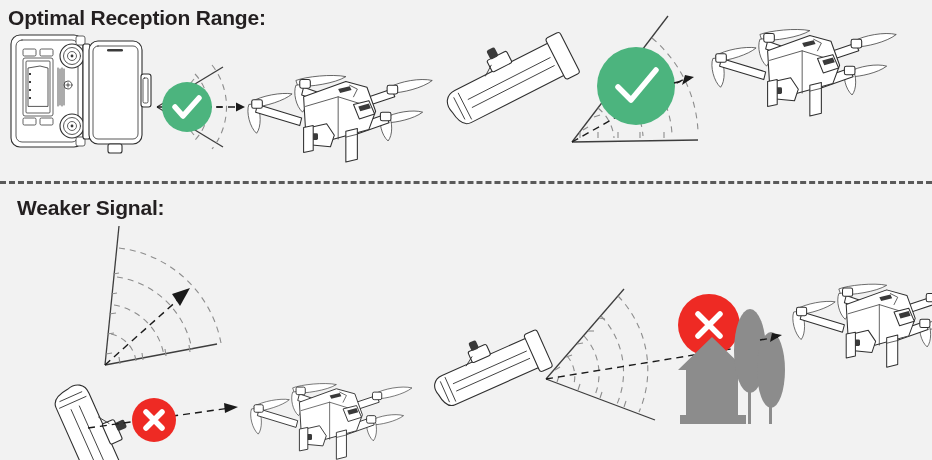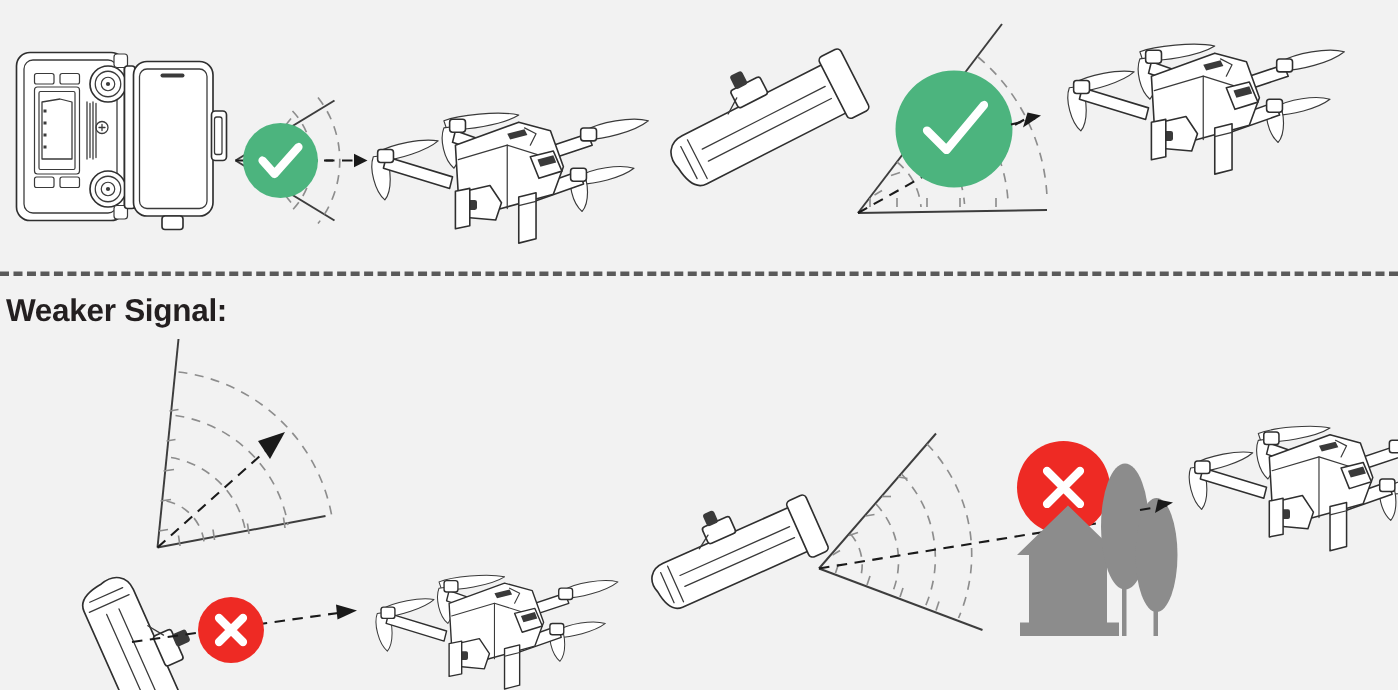--- a/index.html
+++ b/index.html
@@ -18,21 +18,21 @@
   .section-title {
     position: absolute;
     font-family: "Liberation Sans", sans-serif;
     font-size: 21px;
     font-weight: 700;
     letter-spacing: -0.2px;
     color: #231f20;
     white-space: nowrap;
   }
   #title-optimal { left: 8px; top: 6px; }
-  #title-weaker  { left: 4px; top: 196px; }
+  #title-weaker  { left: 17px; top: 196px; }
 
   .divider {
     position: absolute;
     left: 0;
     top: 181px;
     width: 932px;
     height: 0;
     border-top: 3px dashed #5a5a5a;
   }
 
@@ -57,20 +57,21 @@
   .silho     { fill: #8c8c8c; }
   .badge-green { fill: #4cb47e; }
   .badge-red   { fill: #ee2a24; }
   .badge-mark  { fill: none; stroke: #ffffff; stroke-width: 5.5; stroke-linecap: round; stroke-linejoin: round; }
 </style>
 </head>
 <body>
 
 <div id="page">
 
+  <div class="section-title" id="title-optimal">Optimal Reception Range:</div>
 
   <div class="divider"></div>
 
   <div class="section-title" id="title-weaker">Weaker Signal:</div>
 
   <div class="panel" id="panel-optimal-left">
     <svg class="art" width="420" height="150" viewBox="0 0 420 150">
 
       <g>
 

